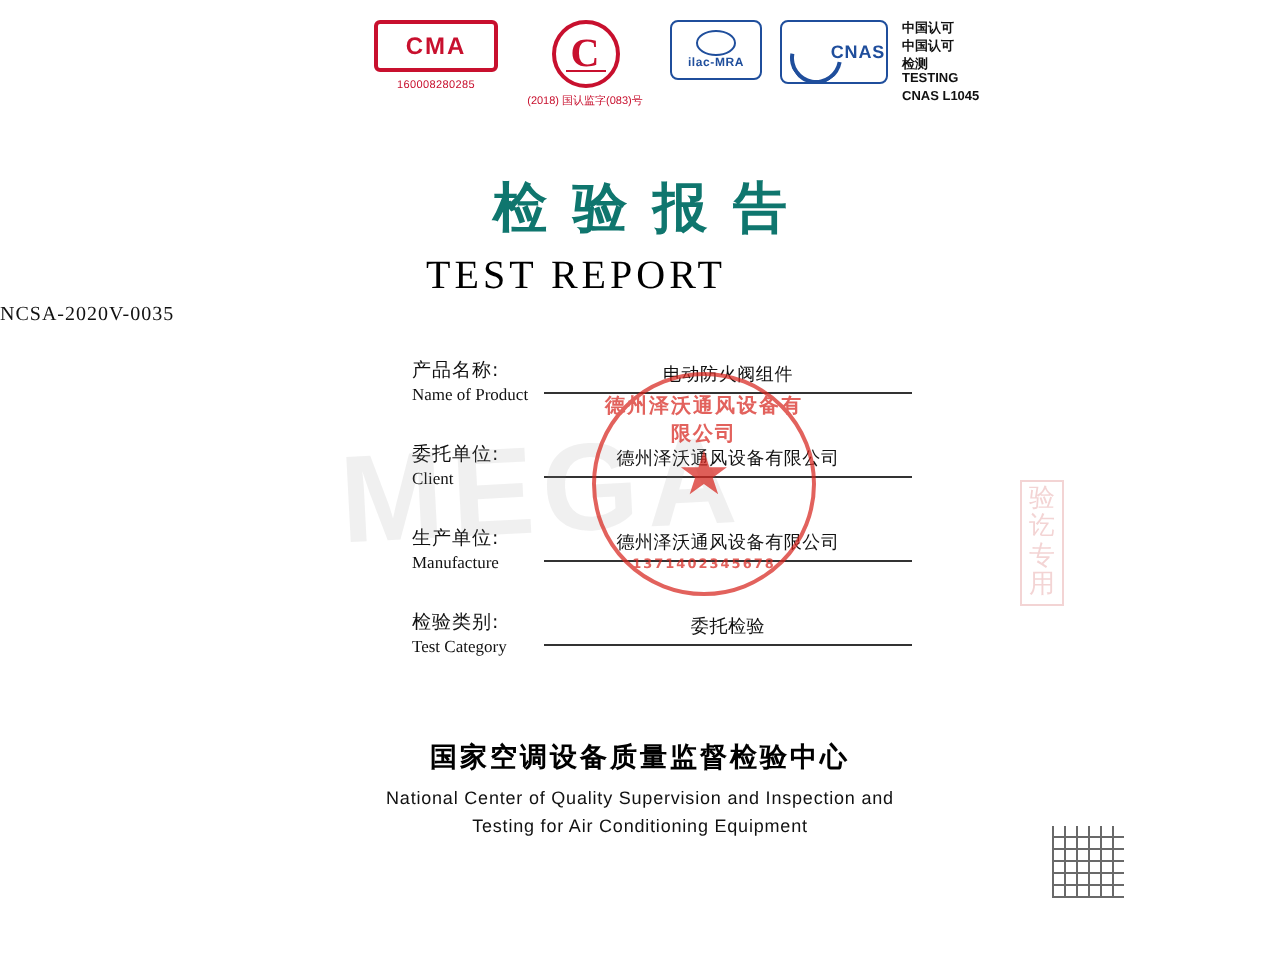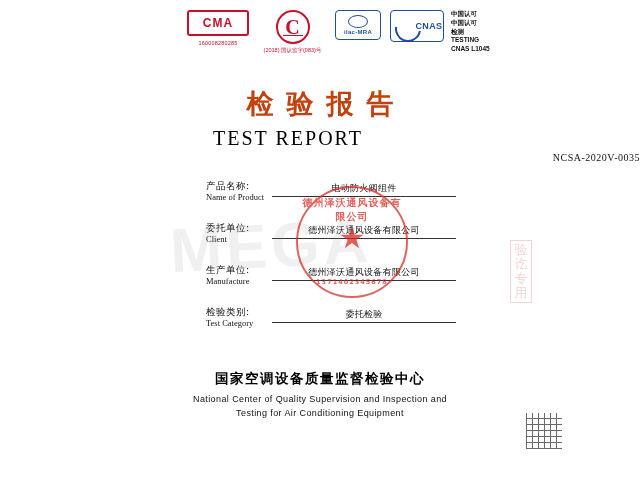--- a/index.html
+++ b/index.html
@@ -178,39 +178,39 @@
     position: absolute;
     top: 86px;
     left: 0;
     width: 640px;
     text-align: center;
     font-family: "DejaVu Sans", sans-serif;
     font-size: 27px;
     font-weight: bold;
     letter-spacing: 13px;
     text-indent: 13px;
-    color: #c2410c;
+    color: #0f766e;
   }
   .title-en {
     position: absolute;
     top: 127px;
     left: 0;
     width: 576px;
     text-align: center;
     font-family: "Liberation Serif", serif;
     font-size: 20px;
     letter-spacing: 2px;
     color: #000000;
   }
   .report-no {
     position: absolute;
     top: 152px;
     left: 0;
     width: 640px;
-    text-align: right;
+    text-align: left;
     font-family: "Liberation Serif", serif;
     font-size: 10px;
     letter-spacing: 0.5px;
     color: #111111;
   }
 
   
   .fields {
     position: absolute;
     top: 180px;
@@ -337,21 +337,21 @@
     letter-spacing: 4px;
     transform: rotate(-3deg);
     pointer-events: none;
     z-index: 1;
   }
   .watermark-side {
     position: absolute;
     right: 108px;
     top: 240px;
     width: 22px;
-    font-family: Liberation Serif, serif;
+    font-family: Liberation Mono, monospace;
     font-size: 13px;
     color: rgba(200,60,60,0.22);
     line-height: 1.1;
     text-align: center;
     z-index: 1;
   }
   .watermark-side .wbox {
     border: 1px solid rgba(200,60,60,0.22);
     padding: 2px 0;
   }

